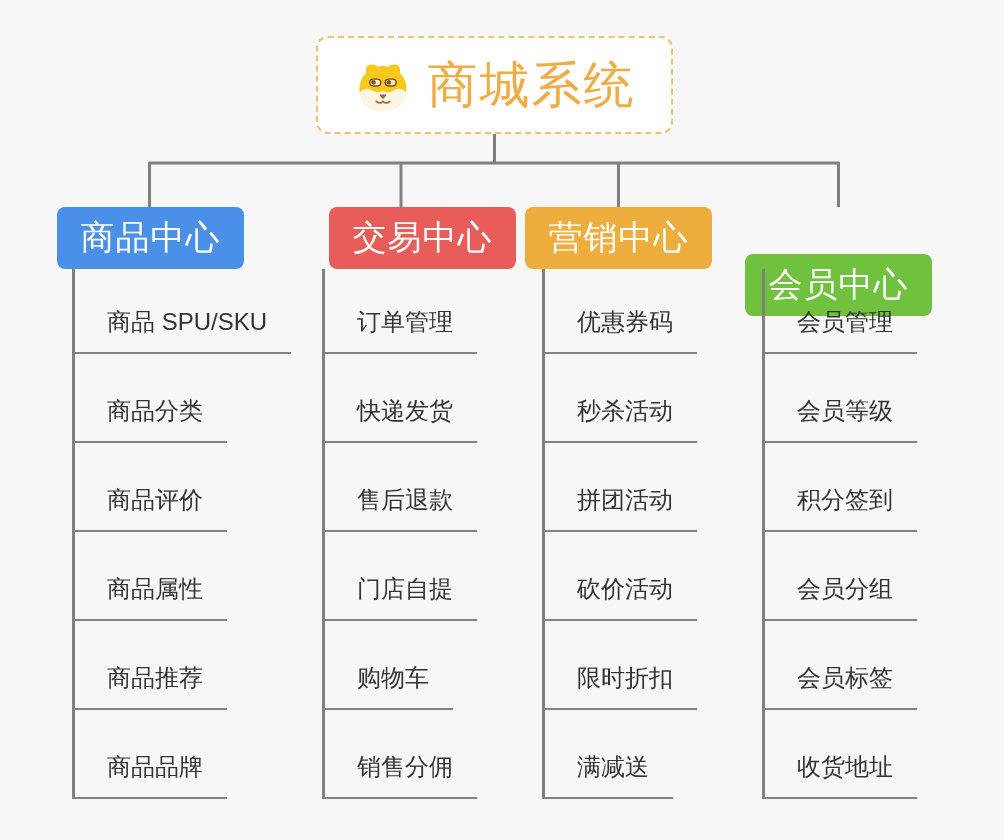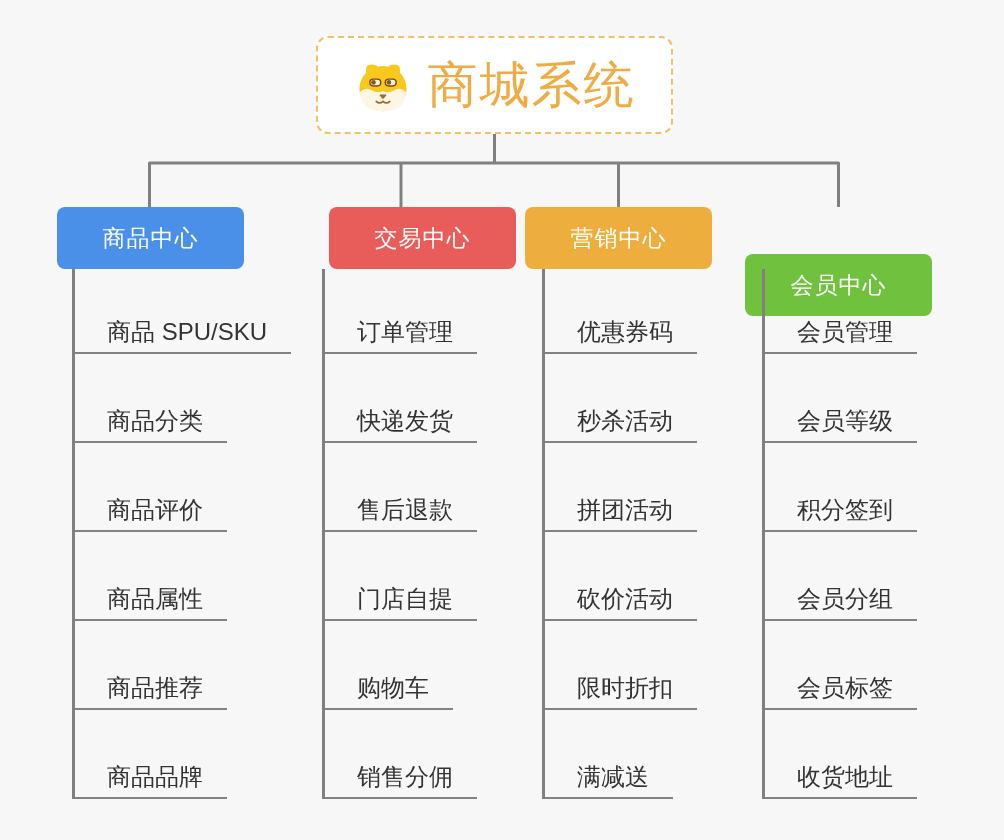--- a/index.html
+++ b/index.html
@@ -47,21 +47,21 @@
   }
   .dog{width:58px;height:58px;flex:0 0 auto;}
   
   .branch-header{
     position:absolute;
     top:207px;height:62px;width:187px;
     box-sizing:border-box;
     border-radius:8px;
     display:flex;align-items:center;justify-content:center;
     color:#ffffff;
-    font-size:23px;
+    font-size:34px;
     letter-spacing:1px;
     white-space:nowrap;
     cursor:pointer;
   }
   .bh-1{left:57px;}
   .bh-2{left:307px;margin-left:22px;}
   .bh-3{left:525px;}
   .bh-4{left:745px;margin-top:47px;}
   
   .column{
@@ -78,21 +78,21 @@
     display:flex;
     align-items:flex-end;
   }
   .child-row:first-child{height:85px;}
   .child-label{
     display:inline-block;
     white-space:nowrap;
     font-size:24px;
     line-height:1.1;
     color:#333333;
-    padding:0 24px 7px 32px;
+    padding:0 24px 17px 32px;
     border-bottom:2px solid #828282;
     cursor:pointer;
   }
 </style>
 </head>
 <body>
 
 <div class="canvas">
 
   <svg class="connector" width="1004" height="840" viewBox="0 0 1004 840" style="color: rgb(128, 128, 128);">

